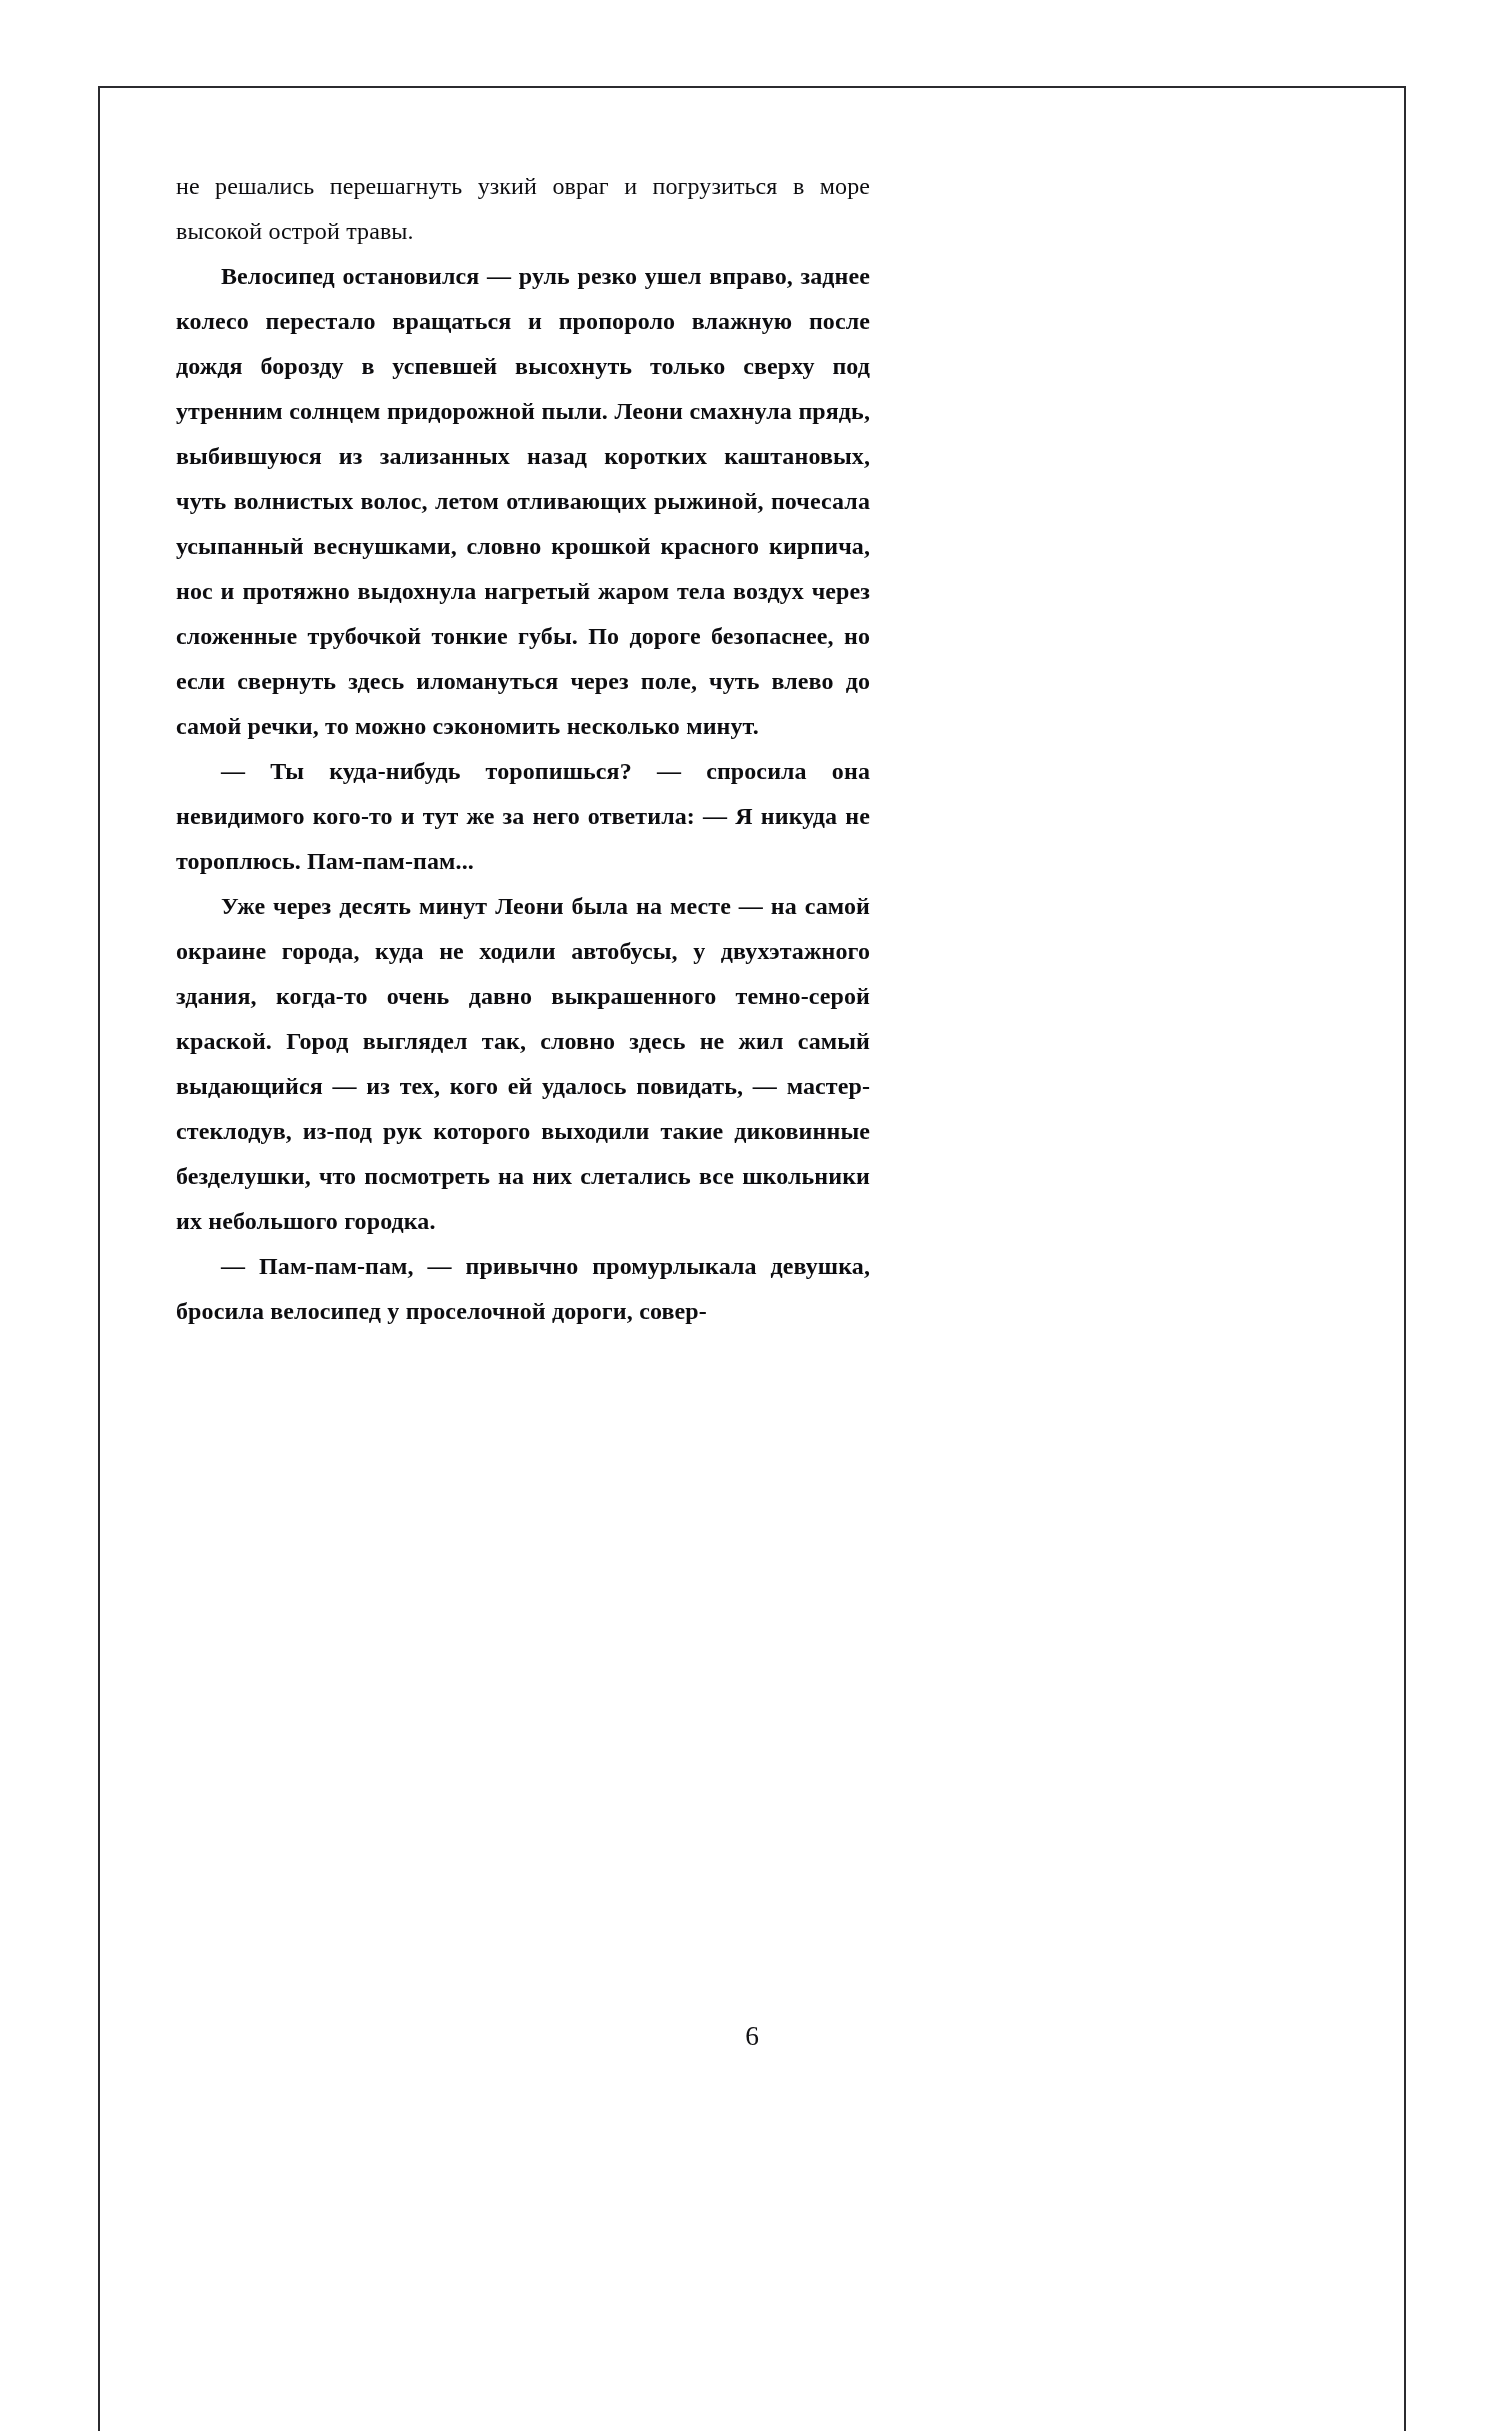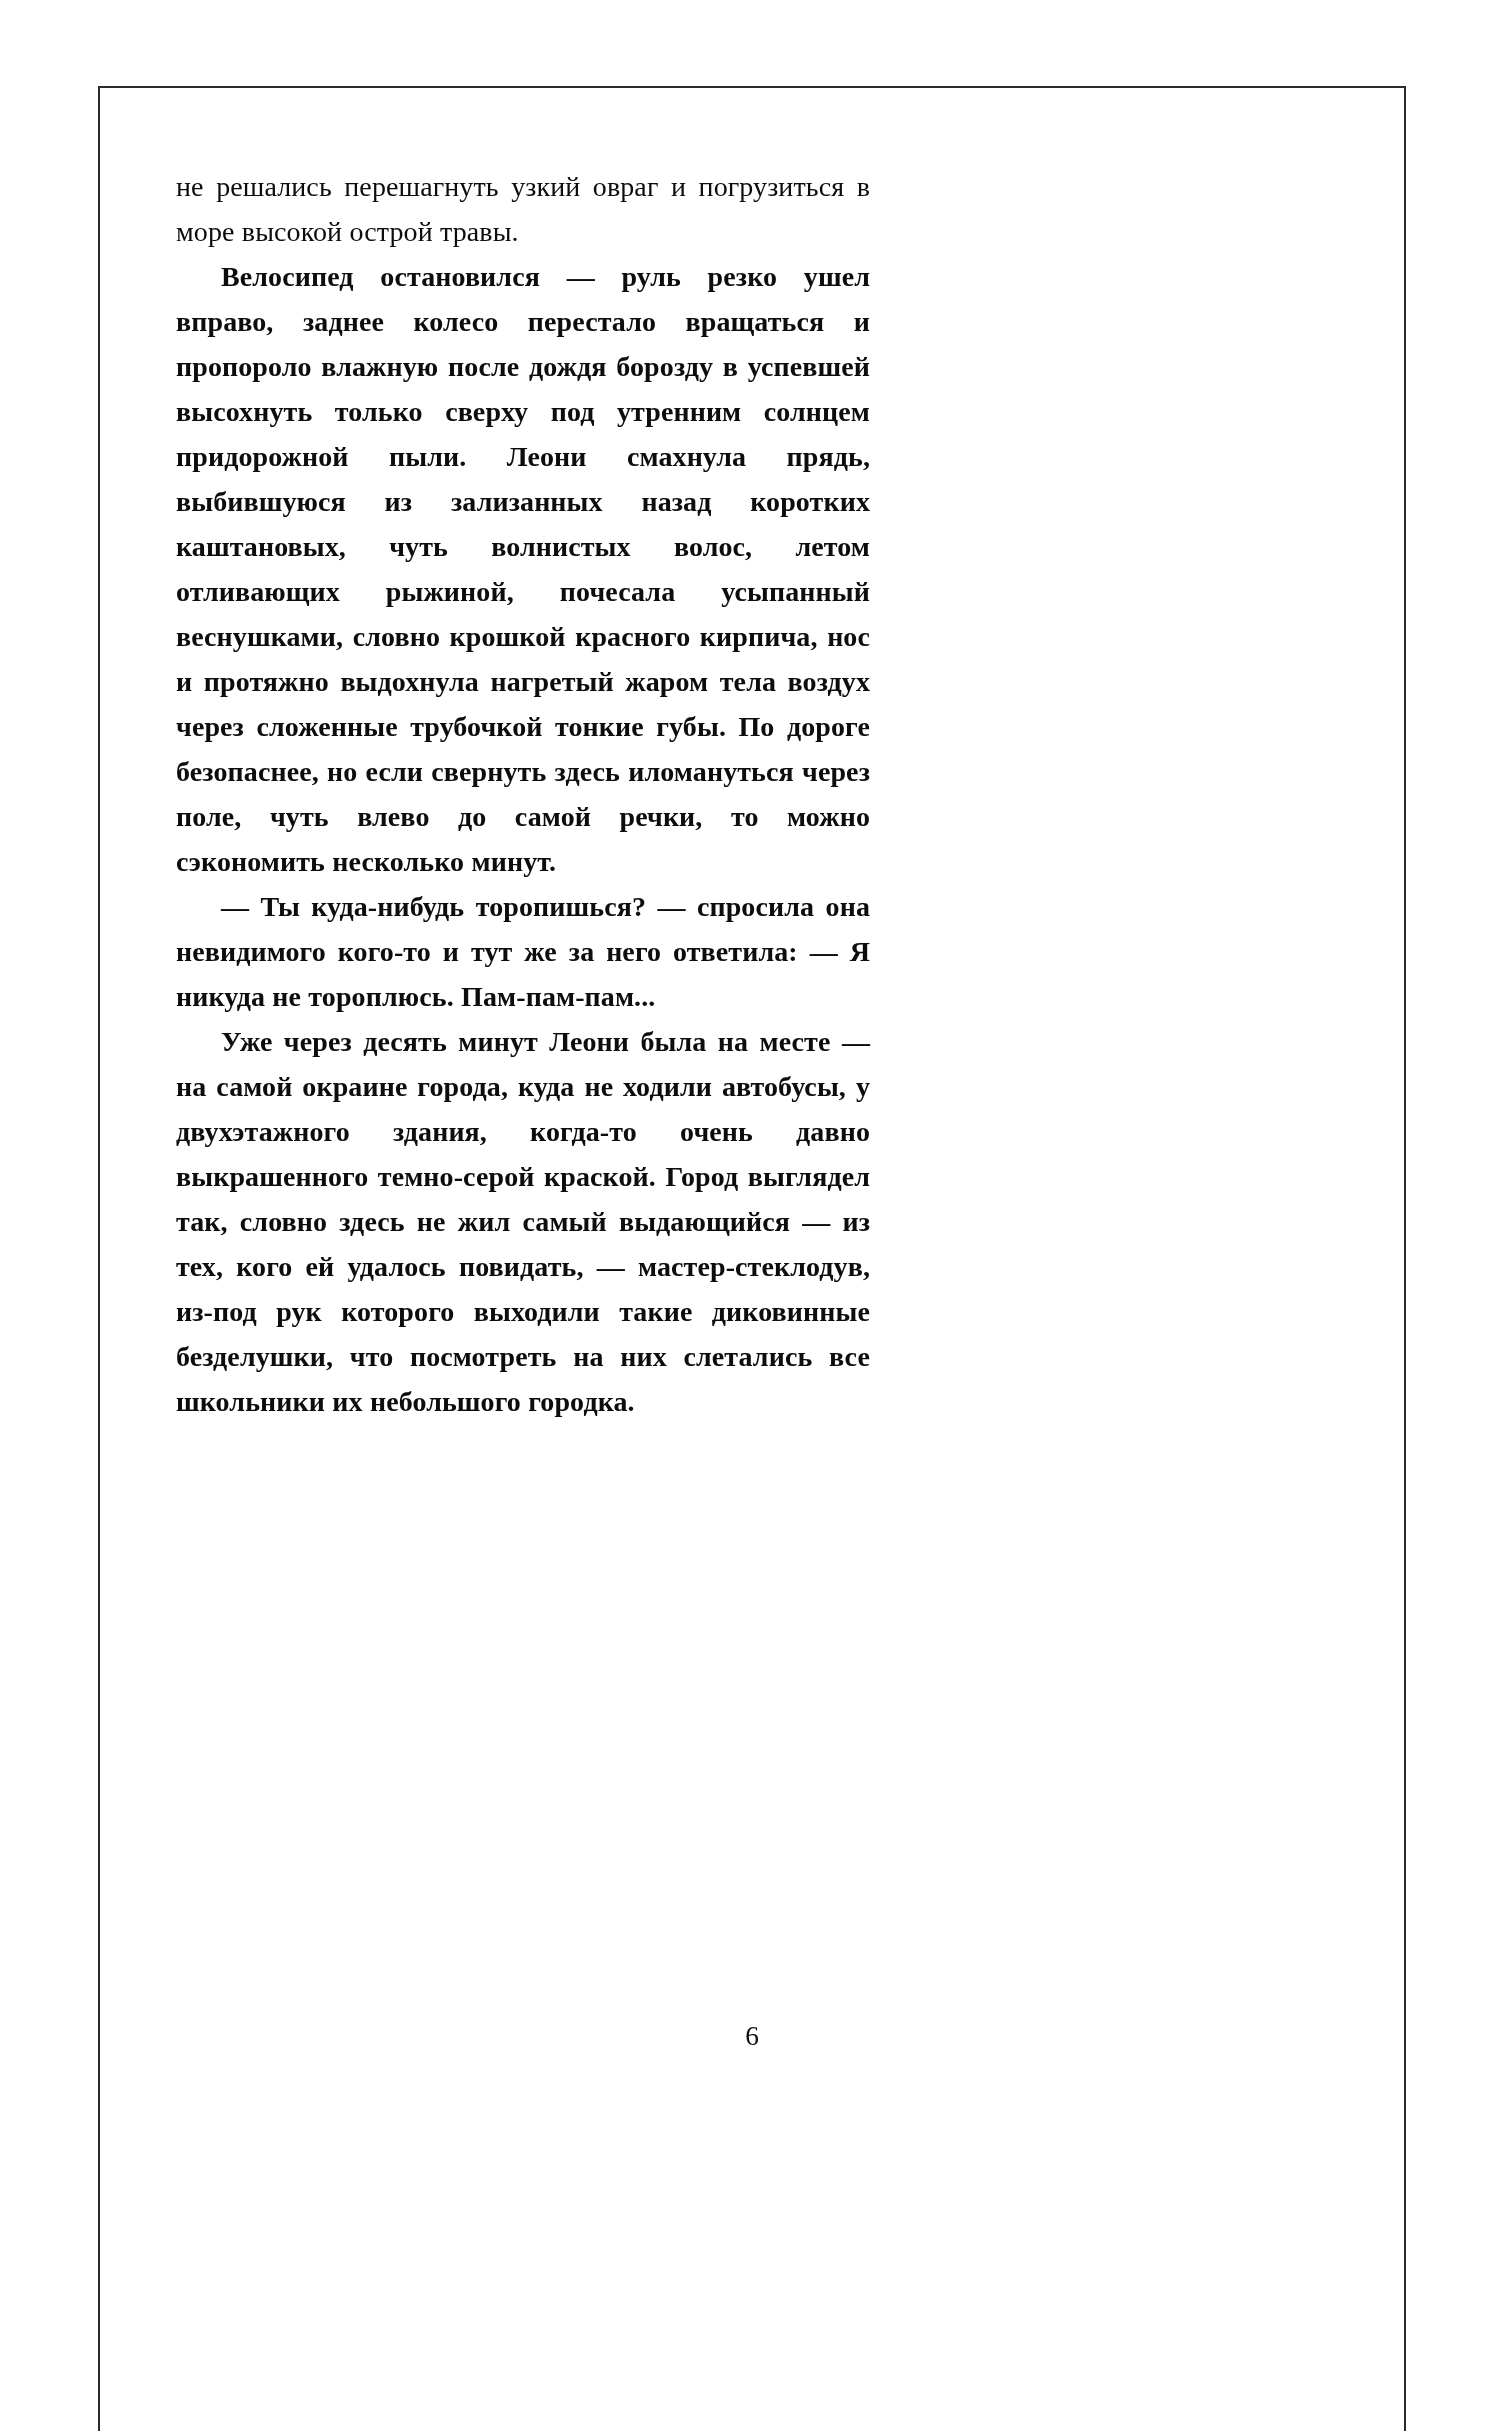--- a/index.html
+++ b/index.html
@@ -30,21 +30,21 @@
     border-bottom: 2.9px solid #2b2b2f;
     box-sizing: border-box;
   }
 
   
   #text-column {
     position: absolute;
     left: 76px;
     top: 76px;
     width: 694px;
-    font-size: 28px;
+    font-size: 24px;
     line-height: 45px;
     text-align: justify;
     text-justify: inter-word;
     letter-spacing: 0.1px;
     word-spacing: 0.2px;
     color: #0d0d10;
   }
 
   #text-column p {
     margin: 0;
@@ -75,18 +75,19 @@
 </head>
 <body>
 
 <div id="page-sheet">
 
   <div id="text-column">
     <p class="noindent">не решались перешагнуть узкий овраг и погрузиться в море высокой острой травы.</p>
     <p class="indent">Велосипед остановился — руль резко ушел вправо, заднее колесо перестало вращаться и пропороло влажную после дождя борозду в успевшей высохнуть только сверху под утренним солнцем придорожной пыли. Леони смахнула прядь, выбившуюся из зализанных назад коротких каштановых, чуть волнистых волос, летом отливающих рыжиной, почесала усыпанный веснушками, словно крошкой красного кирпича, нос и протяжно выдохнула нагретый жаром тела воздух через сложенные трубочкой тонкие губы. По дороге безопаснее, но если свернуть здесь иломануться через поле, чуть влево до самой речки, то можно сэкономить несколько минут.</p>
     <p class="indent">— Ты куда-нибудь торопишься? — спросила она невидимого кого-то и тут же за него ответила: — Я никуда не тороплюсь. Пам-пам-пам...</p>
     <p class="indent">Уже через десять минут Леони была на месте — на самой окраине города, куда не ходили автобусы, у двухэтажного здания, когда-то очень давно выкрашенного темно-серой краской. Город выглядел так, словно здесь не жил самый выдающийся — из тех, кого ей удалось повидать, — мастер-стеклодув, из-под рук которого выходили такие диковинные безделушки, что посмотреть на них слетались все школьники их небольшого городка.</p>
+    <p class="indent">— Пам-пам-пам, — привычно промурлыкала девушка, бросила велосипед у проселочной дороги, совер-</p>
   </div>
 
   <div id="page-number">6</div>
 
 </div>
 
 
 </body></html>

